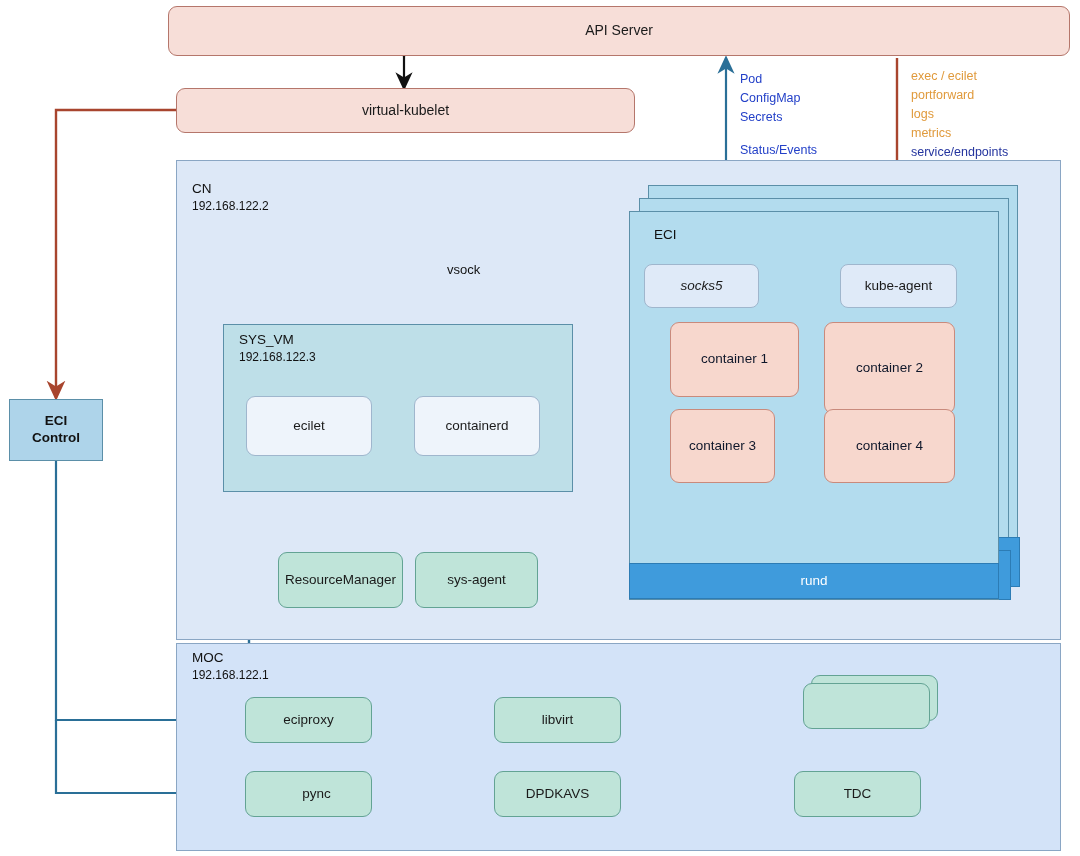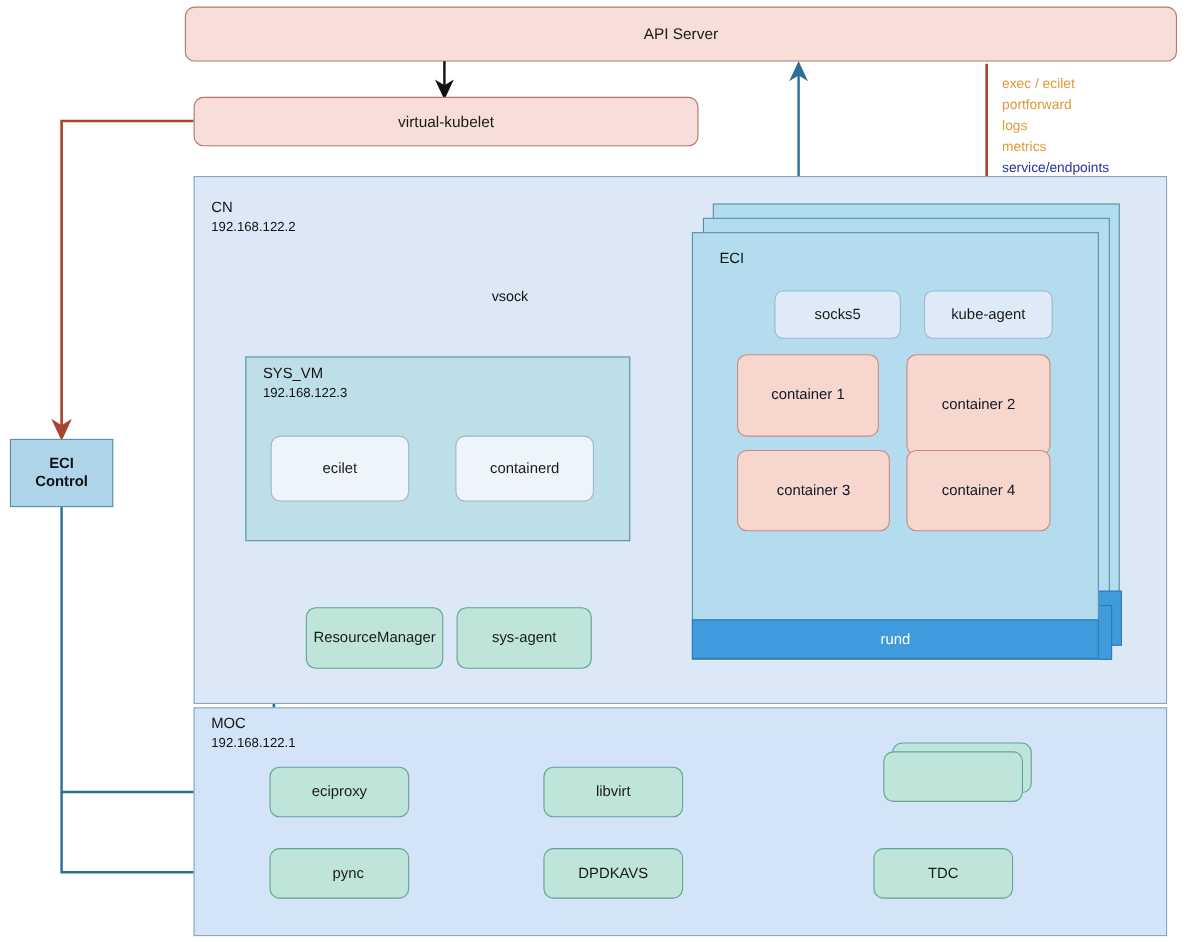--- a/index.html
+++ b/index.html
@@ -138,20 +138,27 @@
   </svg>
 
   <div class="node pink" style="left:168px;top:6px;width:902px;height:50px;">
     <span>API Server</span>
   </div>
 
   <div class="node pink" style="left:176px;top:88px;width:459px;height:45px;">
     <span>virtual-kubelet</span>
   </div>
 
+  <div class="legend" style="left:740px;top:70px;">
+    <div class="blue">Pod</div>
+    <div class="blue">ConfigMap</div>
+    <div class="blue">Secrets</div>
+    <div style="height:14px;"></div>
+    <div class="blue">Status/Events</div>
+  </div>
 
   <div class="legend" style="left:911px;top:67px;">
     <div class="orange">exec / ecilet</div>
     <div class="orange">portforward</div>
     <div class="orange">logs</div>
     <div class="orange">metrics</div>
     <div class="navy">service/endpoints</div>
   </div>
 
   <div class="node ecictl" style="left:9px;top:399px;width:94px;height:62px;flex-direction:column;">
@@ -177,34 +184,34 @@
   <div class="panel panel-eci-ghost" style="left:639px;top:198px;width:370px;height:400px;"></div>
   <div class="rund-ghost" style="position:absolute;left:996px;top:537px;width:22px;height:48px;"></div>
   <div class="rund-ghost" style="position:absolute;left:987px;top:550px;width:22px;height:48px;"></div>
 
   <div class="panel panel-eci" style="left:629px;top:211px;width:370px;height:389px;">
   </div>
   <div class="panel-title-only" style="left:654px;top:227px;">
     <span>ECI</span>
   </div>
 
-  <div class="node lblue" style="left:704px;top:264px;width:115px;height:44px;">
+  <div class="node lblue" style="left:644px;top:264px;width:115px;height:44px;font-style:italic;">
     <span>socks5</span>
   </div>
   <div class="node lblue" style="left:840px;top:264px;width:117px;height:44px;">
     <span>kube-agent</span>
   </div>
 
   <div class="node container-box" style="left:670px;top:322px;width:129px;height:75px;">
     <span>container 1</span>
   </div>
   <div class="node container-box" style="left:824px;top:322px;width:131px;height:92px;">
     <span>container 2</span>
   </div>
-  <div class="node container-box" style="left:670px;top:409px;width:139px;height:74px;">
+  <div class="node container-box" style="left:670px;top:409px;width:105px;height:74px;">
     <span>container 3</span>
   </div>
   <div class="node container-box" style="left:824px;top:409px;width:131px;height:74px;">
     <span>container 4</span>
   </div>
 
 
   <div class="node rund" style="left:629px;top:563px;width:370px;height:36px;">
     <span>rund</span>
   </div>

